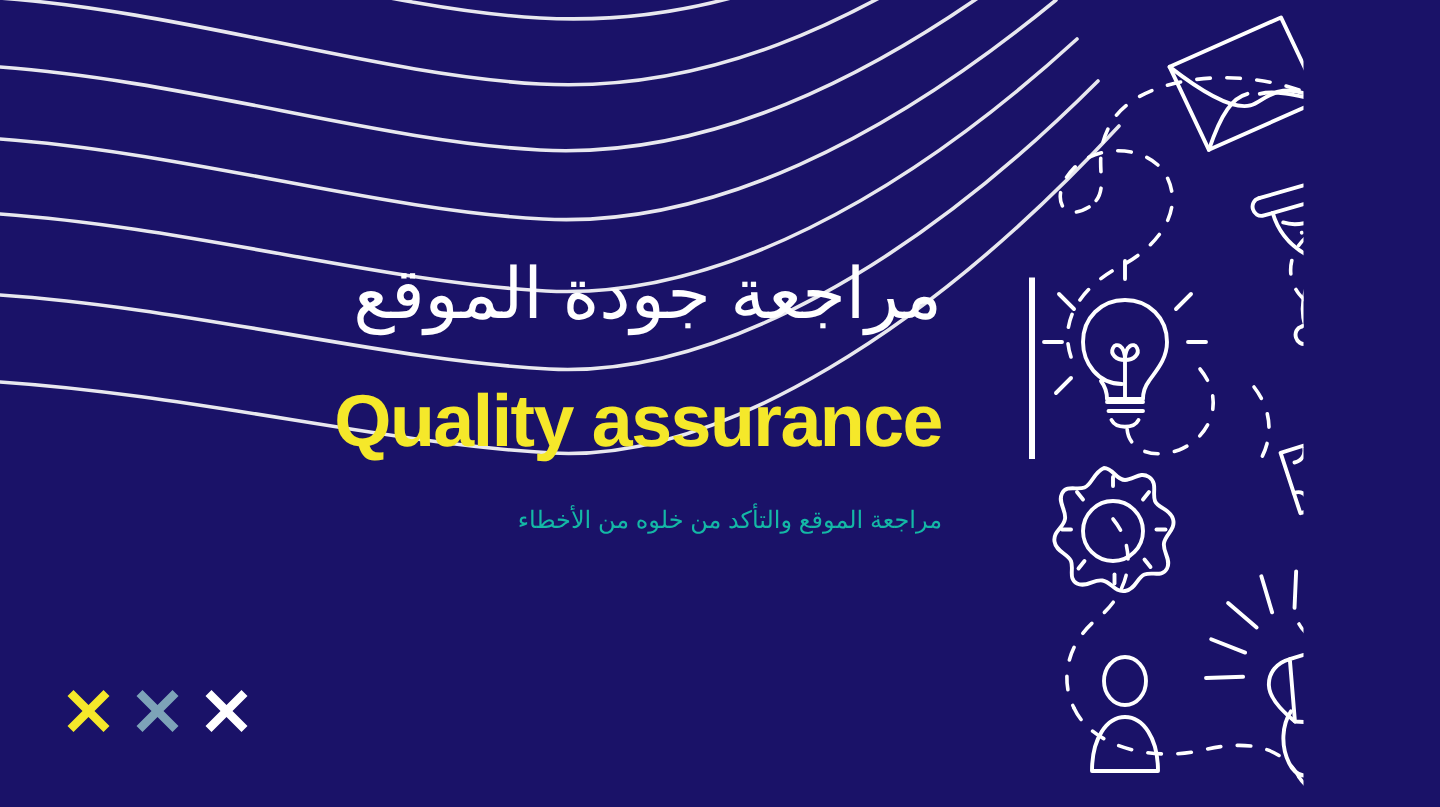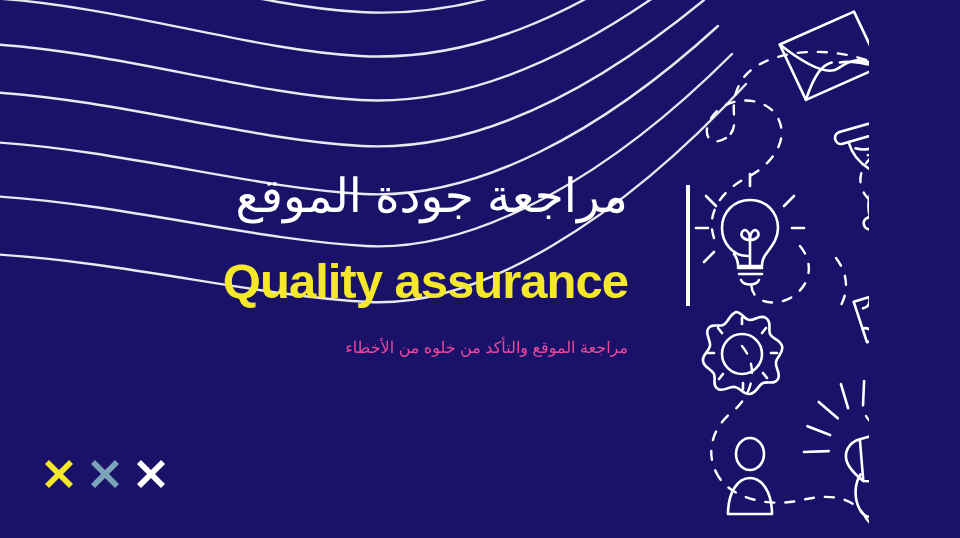--- a/index.html
+++ b/index.html
@@ -219,21 +219,21 @@
 
       </g>
     </svg>
   </div>
 
   <div id="divider" style="background: rgb(255, 255, 255);"></div>
 
   <div id="text-block">
     <div id="title-ar" style="color: rgb(255, 255, 255);">مراجعة جودة الموقع</div>
     <div id="title-en" style="color: rgb(245, 232, 42); margin-top: 32px;">Quality assurance</div>
-    <div id="subtitle-ar" style="color: #ec4899;">مراجعة الموقع والتأكد من خلوه من الأخطاء</div>
+    <div id="subtitle-ar" style="color: #14b8a6;">مراجعة الموقع والتأكد من خلوه من الأخطاء</div>
   </div>
 
   <div id="x-marks">
     <svg class="x-mark" viewBox="0 0 30 30" xmlns="http://www.w3.org/2000/svg">
       <path d="M 5,1 L 15,11 L 25,1 L 29,5 L 19,15 L 29,25 L 25,29 L 15,19 L 5,29 L 1,25 L 11,15 L 1,5 Z" fill="#f5e82a"></path>
     </svg>
     <svg class="x-mark" viewBox="0 0 30 30" xmlns="http://www.w3.org/2000/svg">
       <path d="M 5,1 L 15,11 L 25,1 L 29,5 L 19,15 L 29,25 L 25,29 L 15,19 L 5,29 L 1,25 L 11,15 L 1,5 Z" fill="#7da3b8"></path>
     </svg>
     <svg class="x-mark" viewBox="0 0 30 30" xmlns="http://www.w3.org/2000/svg">

